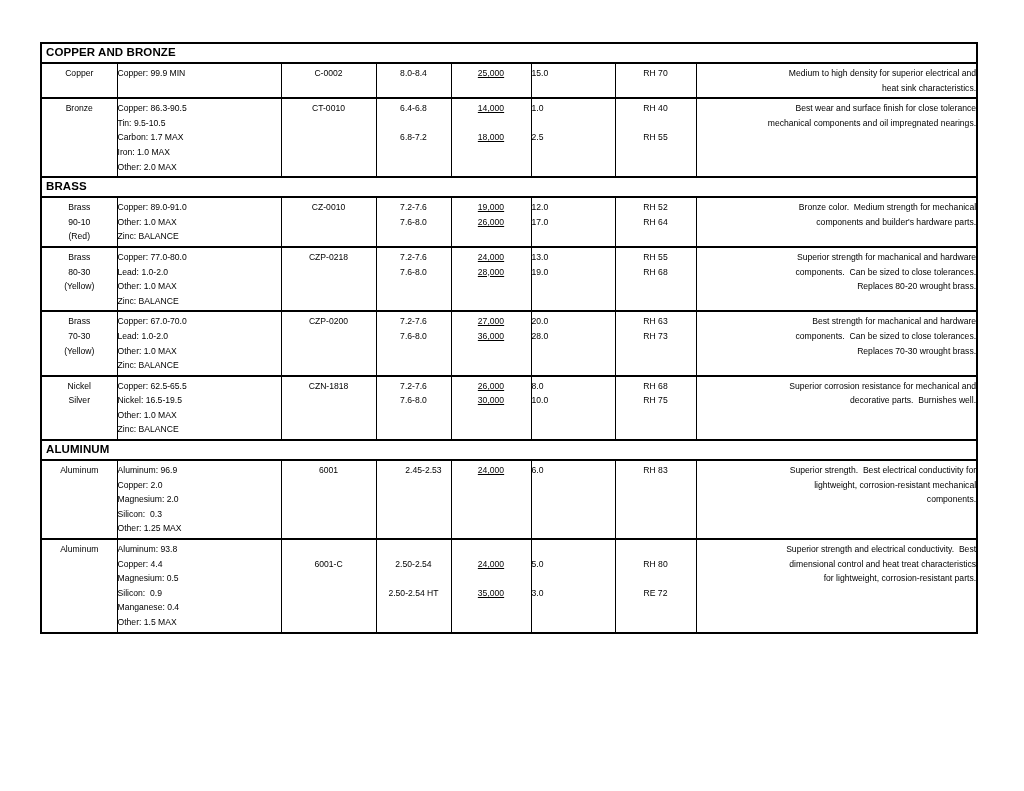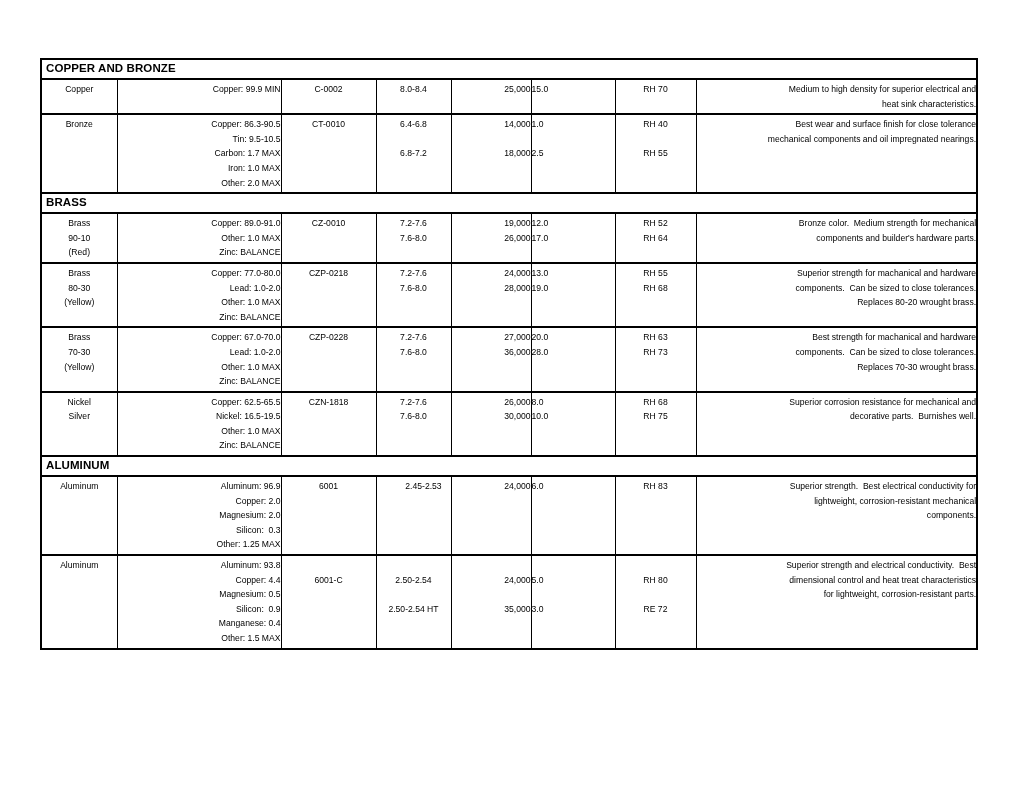--- a/index.html
+++ b/index.html
@@ -13,21 +13,20 @@
     font-family: "Liberation Sans", sans-serif;
     color: #000000;
     overflow: hidden;
   }
 
   #sheet {
     position: absolute;
     left: 40px;
     top: 42px;
     width: 936px;
-    margin-top: 16px;
   }
 
   table.spec {
     border-collapse: collapse;
     table-layout: fixed;
     width: 936px;
     border: 2px solid #000;
   }
 
   table.spec col.c-name   { width: 76px; }
@@ -65,26 +64,26 @@
     vertical-align: top;
     background: #ffffff;
   }
 
   td.cell-name {
     text-align: center;
     padding-left: 4px;
   }
   td.cell-name.vmid { vertical-align: middle; }
 
-  td.cell-comp   { text-align: right; }
+  td.cell-comp   { text-align: left; }
   td.cell-alloy  { text-align: center; }
   td.cell-alloy.vmid { vertical-align: middle; }
   td.cell-dens   { text-align: center; }
   td.cell-dens.vmid { vertical-align: middle; padding-left: 20px; }
-  td.cell-tens   { text-align: right; }
+  td.cell-tens   { text-align: center; text-decoration: underline; }
   td.cell-tens.vmid { vertical-align: middle; }
   td.cell-elong  { text-align: left; }
   td.cell-elong.vmid { vertical-align: middle; }
   td.cell-hard   { text-align: center; }
   td.cell-hard.vmid { vertical-align: middle; }
 
   td.cell-desc {
     text-align: right;
     padding-left: 4px;
     padding-right: 4px;
@@ -302,21 +301,21 @@
             <span class="line">(Yellow)</span>
             <span class="line blank">&nbsp;</span>
           </td>
           <td class="data-cell cell-comp">
             <span class="line">Copper: 67.0-70.0</span>
             <span class="line">Lead: 1.0-2.0</span>
             <span class="line">Other: 1.0 MAX</span>
             <span class="line">Zinc: BALANCE</span>
           </td>
           <td class="data-cell cell-alloy">
-            <span class="line">CZP-0228</span>
+            <span class="line">CZP-0200</span>
             <span class="line blank">&nbsp;</span>
             <span class="line blank">&nbsp;</span>
             <span class="line blank">&nbsp;</span>
           </td>
           <td class="data-cell cell-dens">
             <span class="line">7.2-7.6</span>
             <span class="line">7.6-8.0</span>
             <span class="line blank">&nbsp;</span>
             <span class="line blank">&nbsp;</span>
           </td>

